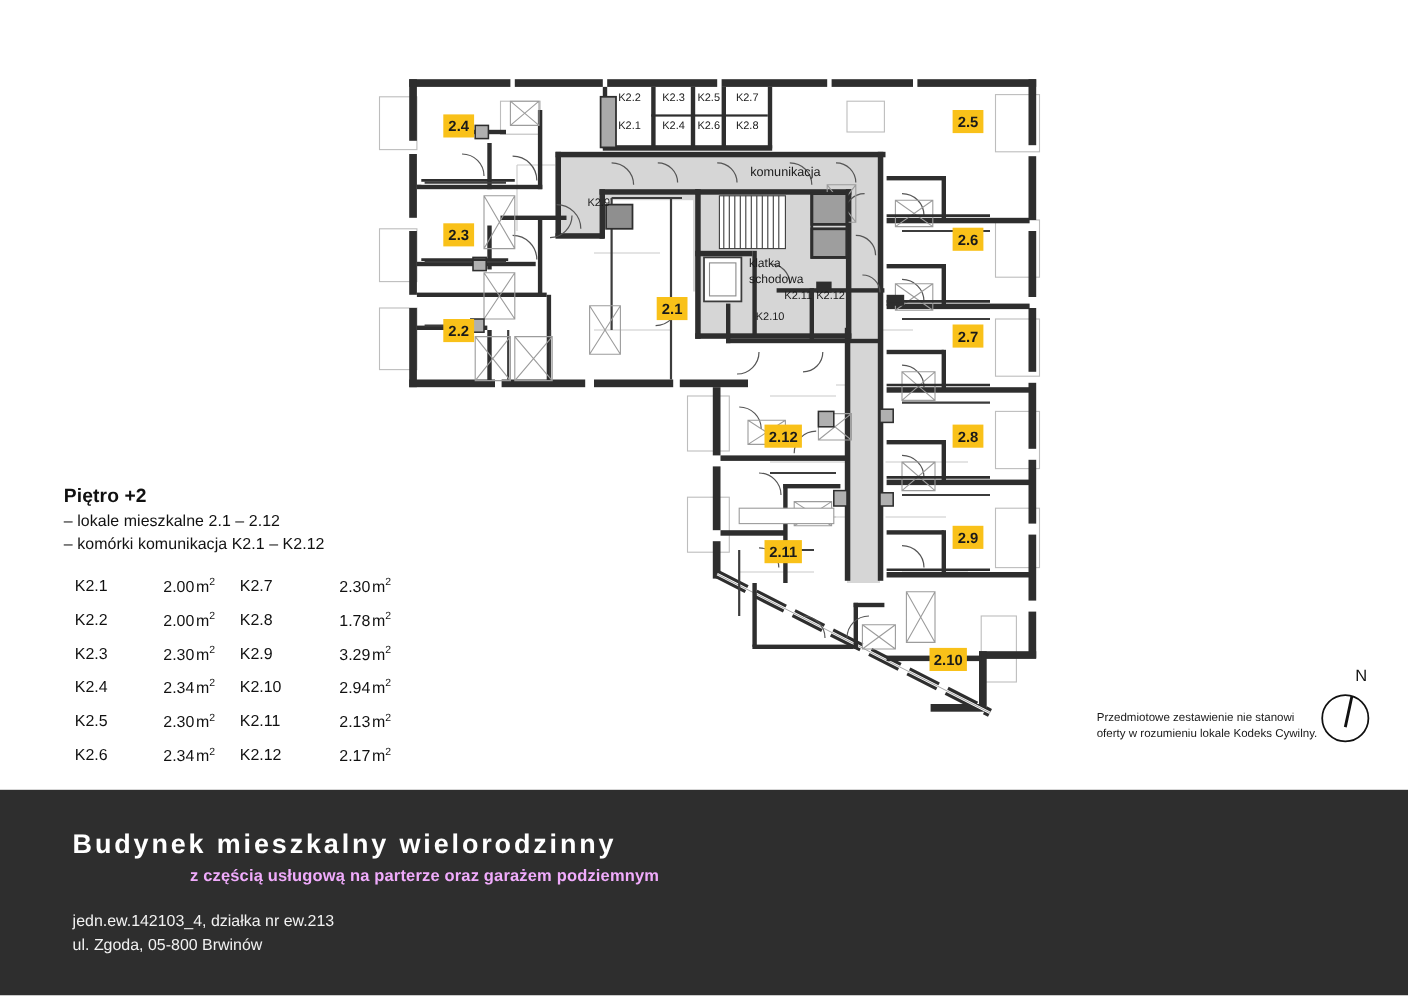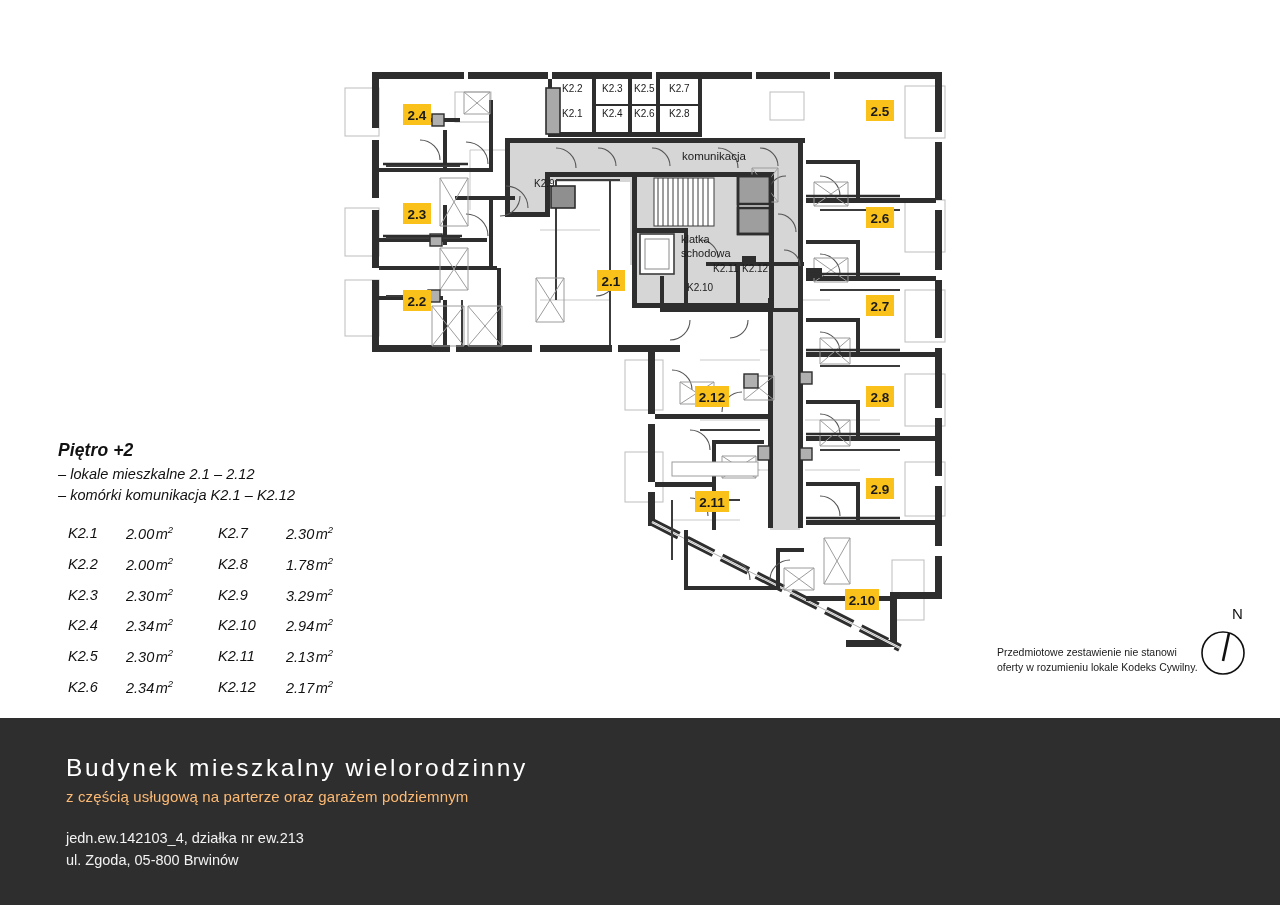--- a/index.html
+++ b/index.html
@@ -9,52 +9,52 @@
     font-family: "Liberation Sans", sans-serif;
     overflow: hidden;
   }
   #page { position: relative; width: 1280px; height: 905px; background: #fff; }
 
   
   #plan-area { position: absolute; left: 0; top: 0; width: 1280px; height: 718px; background: #fff; }
   #plan-svg { position: absolute; left: 0; top: 0; }
 
   
-  #legend { position: absolute; left: 58px; top: 440px; width: 320px; font-style: italic; }
+  #legend { position: absolute; left: 58px; top: 440px; width: 320px; }
   #legend .l-title { font-size: 17.5px; font-weight: bold; color: #111; letter-spacing: .1px; }
   #legend .l-sub { font-size: 14.5px; color: #111; margin-top: 5px; letter-spacing: .05px; }
   #legend .l-sub:first-of-type { margin-top: 11px; }
   #legend table { margin-top: 21px; border-collapse: collapse; }
   #legend td { font-size: 14.5px; color: #111; padding: 0 0 13px 0; white-space: nowrap; }
   #legend td.k { width: 68px; padding-left: 10px; }
-  #legend td.v { width: 92px; }
+  #legend td.v { width: 92px; text-align: center; }
   #legend td.k2 { width: 68px; }
   #legend sup { font-size: 9.5px; vertical-align: super; }
   .sp { display: inline-block; width: 1.5px; }
 
   
   #disclaimer {
     position: absolute; left: 981px; top: 645px;
     font-size: 10.5px; line-height: 1.45; color: #1a1a1a; width: 215px; margin-left: 16px;
   }
   #compass { position: absolute; left: 1196px; top: 603px; width: 62px; height: 80px; }
 
   
   #footer {
     position: absolute; left: 0; top: 718px; width: 1280px; height: 187px;
     background: #2e2e2e; color: #fff;
   }
   #f-left { position: absolute; left: 66px; top: 36px; width: 640px; }
   #f-title {
-    font-size: 24.5px; font-weight: normal; letter-spacing: 2.6px; color: #fff;
+    font-size: 24.5px; font-weight: bold; letter-spacing: 2.6px; color: #fff;
     white-space: nowrap;
   }
   #f-sub {
-    font-size: 15px; font-weight: normal; letter-spacing: .15px; color: #fdba74;
-    margin-top: 6px; white-space: nowrap;
+    font-size: 15px; font-weight: bold; letter-spacing: .15px; color: #f0abfc;
+    margin-top: 6px; white-space: nowrap; text-align: center;
   }
   #f-addr { margin-top: 22px; font-size: 14.5px; line-height: 1.52; color: #f2f2f2; }
 </style>
 </head>
 <body>
 
 <div id="page">
 
   <div id="plan-area">
     <svg id="plan-svg" width="1280" height="718" viewBox="0 0 1280 718">

